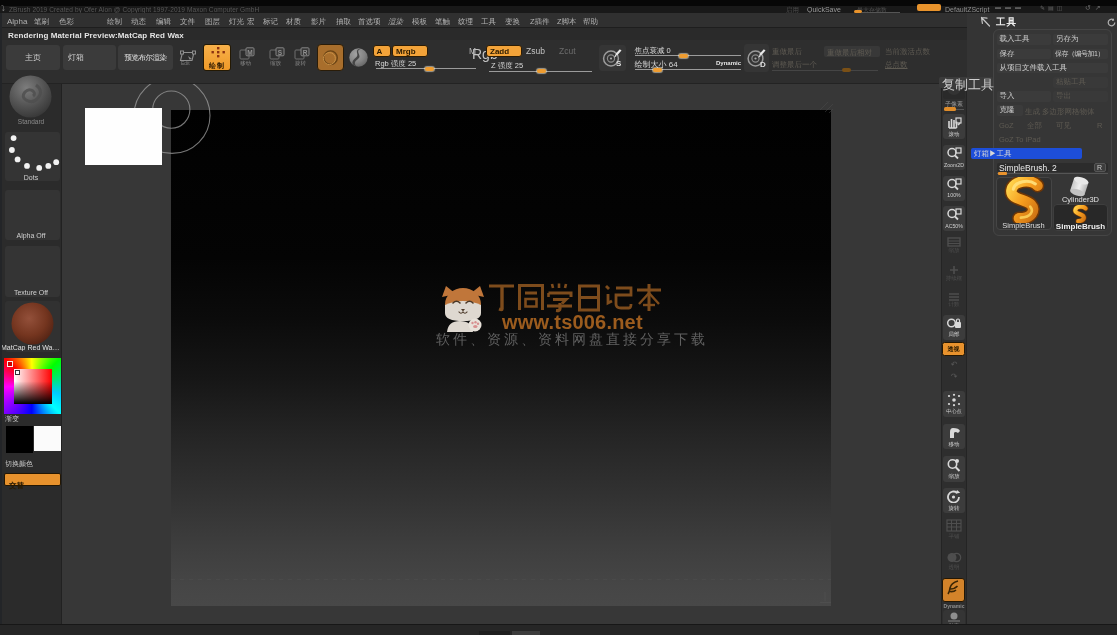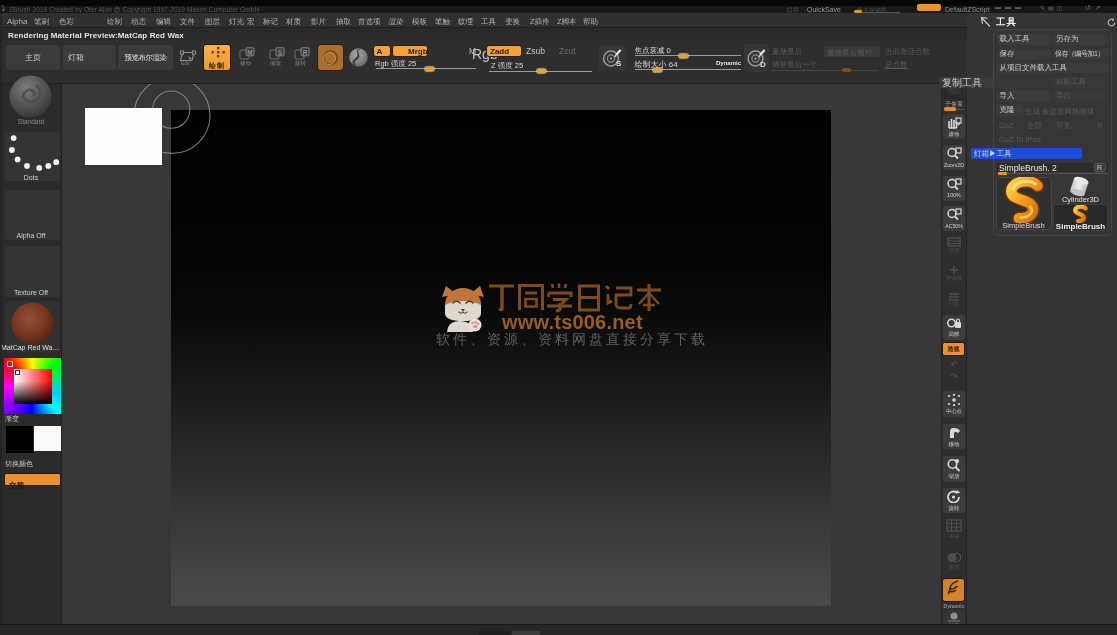--- a/index.html
+++ b/index.html
@@ -119,21 +119,21 @@
           <stop offset="0%" stop-color="#a2a2a2"></stop>
           <stop offset="60%" stop-color="#848484"></stop>
           <stop offset="100%" stop-color="#636363"></stop>
         </radialGradient>
       </defs>
     <circle cx="9.5" cy="9.5" r="9.2" fill="url(#sphg)"></circle>
     <path d="M12,0.8 C5,3 14,8 9,11 C4,14 6,17.5 8,18.6 L5,17.5 C2,15 3.8,12 7,9.5 C10.5,7 6,4 9,1.2 Z" fill="#454545" opacity="1"></path>
   </svg>
 
   <div class="obtn" style="left:372.5px;top:45px;width:18px;height:12px;font-size:8px;line-height:12px;border:1px solid #2c1c05;box-sizing:border-box;"><span style="margin-left:3px;">A</span></div>
-  <div class="obtn" style="left:392px;top:45px;width:36px;height:12px;font-size:8px;line-height:12px;border:1px solid #2c1c05;box-sizing:border-box;"><span style="margin-left:15px;">Mrgb</span></div>
+  <div class="obtn" style="left:392px;top:45px;width:36px;height:12px;font-size:8px;line-height:12px;border:1px solid #2c1c05;box-sizing:border-box;"><span style="margin-left:3px;">Mrgb</span></div>
   <div class="ab" style="left:432px;top:46px;color:#c3c3c3;font-size:14px;padding-left:40px;">Rgb</div>
   <div class="ab" style="left:469px;top:46px;color:#b5b5b5;font-size:8.5px;">M</div>
   <div class="ab" style="left:375px;top:58.5px;color:#d8d8d8;font-size:7.5px;">Rgb 强度 25</div>
   <div class="track" style="left:376px;top:68.3px;width:100px;"></div>
   <div class="handle" style="left:424.5px;top:66.6px;"></div>
 
   <div class="obtn" style="left:486px;top:45px;width:36px;height:12px;font-size:8px;line-height:12px;border:1px solid #2c1c05;box-sizing:border-box;"><span style="margin-left:3px;">Zadd</span></div>
   <div class="ab" style="left:526px;top:46px;color:#c3c3c3;font-size:8.5px;">Zsub</div>
   <div class="ab" style="left:559px;top:46px;color:#6c6c6c;font-size:8.5px;">Zcut</div>
   <div class="ab" style="left:491px;top:60.5px;color:#d8d8d8;font-size:7.5px;">Z 强度 25</div>
@@ -440,21 +440,21 @@
       <path d="M9.5,5.5 a4,4 0 1 1 -1.5,-3.1" fill="none" stroke="#b0b0b0" stroke-width="1.5"></path>
       <path d="M8.2,0.2 l0.5,3 l-3,0.5 Z" fill="#b0b0b0"></path>
     </svg>
 
   <div class="ab" style="left:992.5px;top:29px;width:119px;height:207px;border:1px solid #454545;border-radius:6px;box-sizing:border-box;background:#363636;"></div>
   <div class="btn" style="left:996.5px;top:34.4px;width:54px;height:10.6px;font-size:7.5px;border-radius:2px;"><span style="margin-left:3px;line-height:10.6px;display:inline-block;">载入工具</span></div>
   <div class="btn" style="left:1053px;top:34.4px;width:54.5px;height:10.6px;font-size:7.5px;border-radius:2px;"><span style="margin-left:3px;line-height:10.6px;display:inline-block;">另存为</span></div>
   <div class="btn" style="left:996.5px;top:48.6px;width:54px;height:10.6px;font-size:7.5px;border-radius:2px;"><span style="margin-left:3px;line-height:10.6px;display:inline-block;">保存</span></div>
   <div class="btn" style="left:1053px;top:48.6px;width:54.5px;height:10.6px;font-size:7px;border-radius:2px;"><span style="margin-left:2px;line-height:10.6px;display:inline-block;letter-spacing:-.5px;">保存（编号加1）</span></div>
   <div class="btn" style="left:996.5px;top:62.8px;width:111px;height:10.6px;font-size:7.5px;border-radius:2px;"><span style="margin-left:3px;line-height:10.6px;display:inline-block;">从项目文件载入工具</span></div>
-  <div class="btn" style="left:939px;top:77px;width:54px;height:10.6px;font-size:10px;border-radius:2px;"><span style="margin-left:3px;line-height:10.6px;display:inline-block;">复制工具</span></div>
+  <div class="btn" style="left:939px;top:77px;width:54px;height:10.6px;font-size:13px;border-radius:2px;"><span style="margin-left:3px;line-height:10.6px;display:inline-block;">复制工具</span></div>
   <div class="ab dim" style="left:1053px;top:77px;width:54.5px;height:10.6px;background:#393939;border-radius:2px;font-size:7.5px;"><span style="margin-left:3px;line-height:10.6px;display:inline-block;text-align:right;">粘贴工具</span></div>
   <div class="btn" style="left:996.5px;top:91.2px;width:54px;height:10.6px;font-size:7.5px;border-radius:2px;"><span style="margin-left:3px;line-height:10.6px;display:inline-block;">导入</span></div>
   <div class="ab dim" style="left:1053px;top:91.2px;width:54.5px;height:10.6px;background:#393939;border-radius:2px;font-size:7.5px;"><span style="margin-left:3px;line-height:10.6px;display:inline-block;">导出</span></div>
   <div class="btn" style="left:996.5px;top:105.4px;width:26px;height:10.6px;font-size:7.5px;border-radius:2px;"><span style="margin-left:3px;line-height:10.6px;display:inline-block;">克隆</span></div>
   <div class="ab dim" style="left:1025px;top:106.5px;font-size:7.5px;">生成 多边形网格物体</div>
   <div class="ab dim" style="left:999px;top:120.8px;font-size:7.5px;">GoZ</div>
   <div class="ab dim" style="left:1027px;top:120.8px;font-size:7.5px;">全部</div>
   <div class="ab dim" style="left:1056px;top:120.8px;font-size:7.5px;">可见</div>
   <div class="ab dim" style="left:1097px;top:120.8px;font-size:7.5px;">R</div>
   <div class="ab dim" style="left:999px;top:135.2px;font-size:7.5px;">GoZ To iPad</div>

